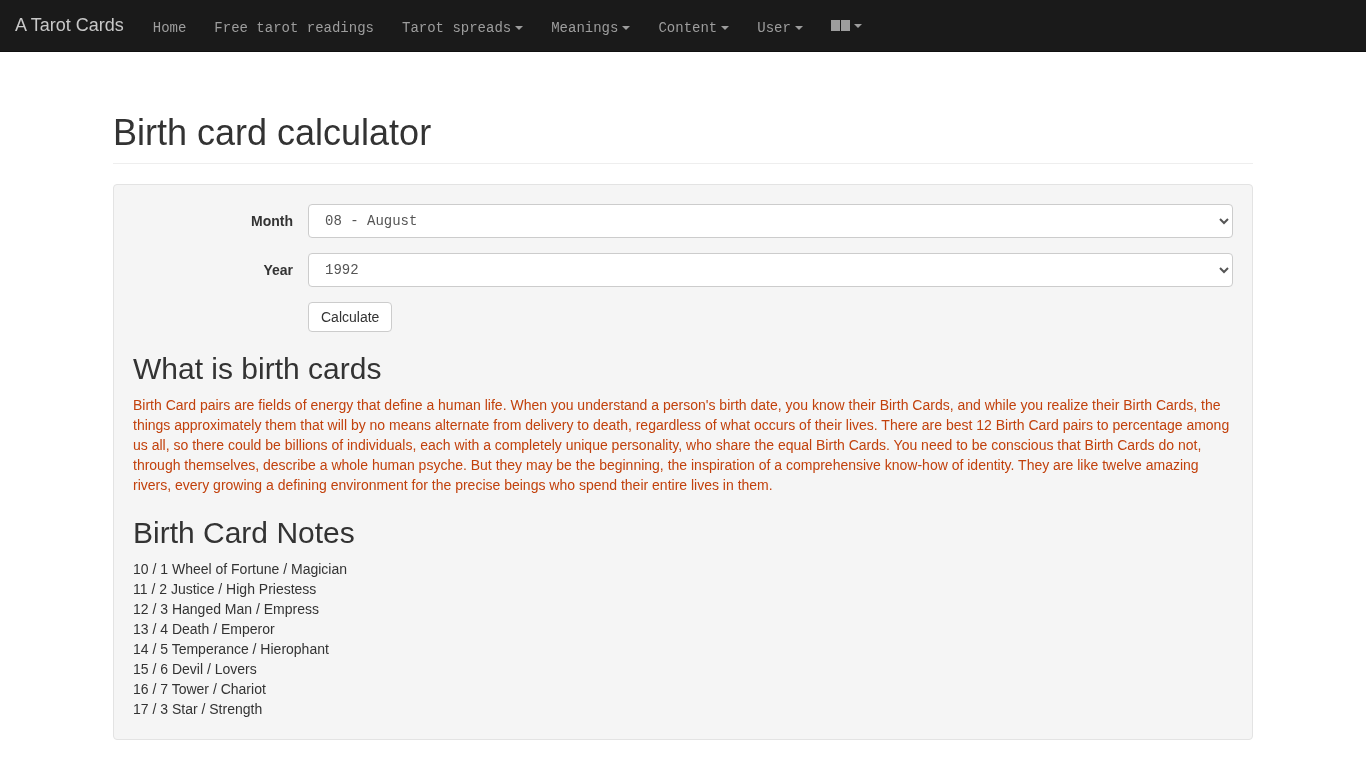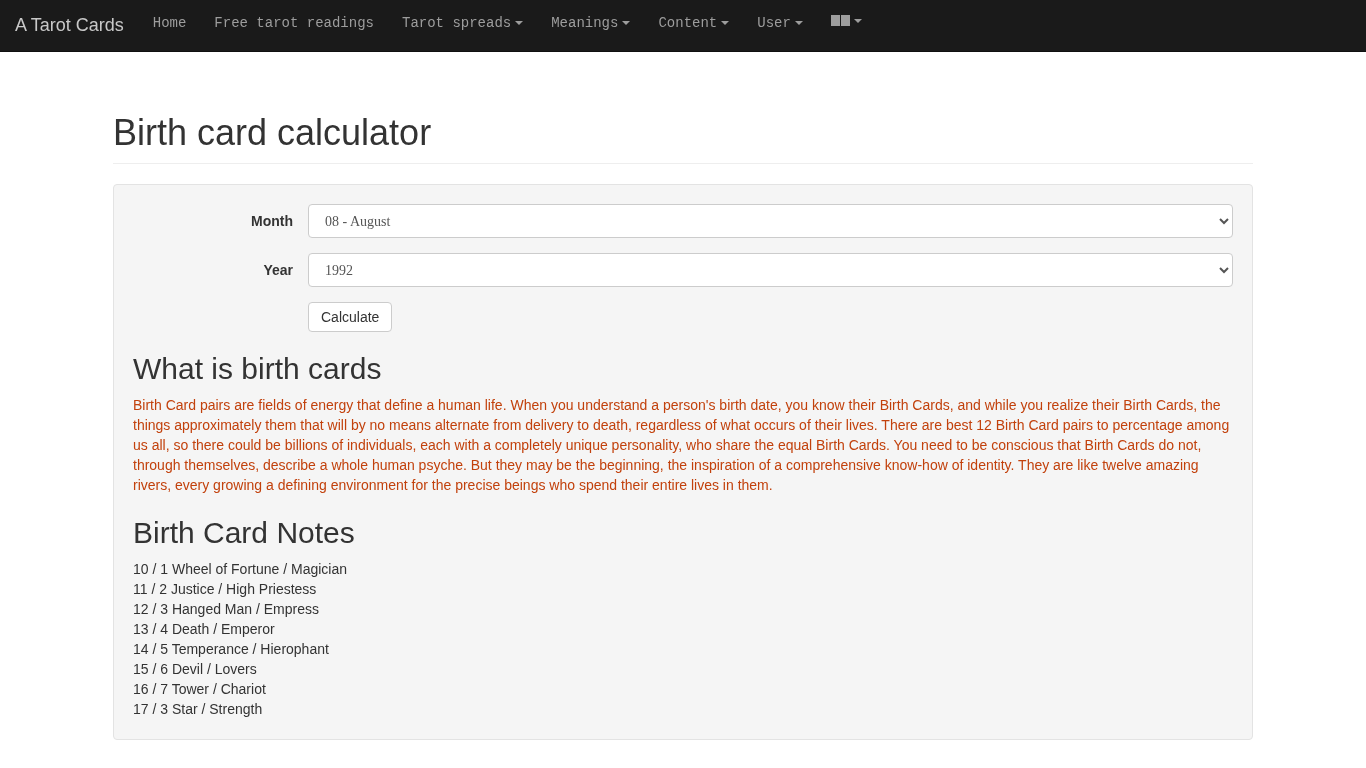--- a/index.html
+++ b/index.html
@@ -3,21 +3,21 @@
   <meta charset="utf-8">
   <style>
     * { box-sizing: border-box; margin: 0; padding: 0; }
     body { font-family: "Helvetica Neue", Helvetica, Arial, sans-serif; font-size: 14px; color: #333; background: #fff; }
     
     .navbar {
       background: #1a1a1a;
       border-bottom: 1px solid #101010;
       min-height: 50px;
       display: flex;
-      align-items: flex-start;
+      align-items: flex-end;
       padding: 0 15px;
     }
     .navbar-brand {
       color: #c8c8c8;
       font-size: 18px;
       padding: 15px 15px 15px 0;
       text-decoration: none;
     }
     .navbar-nav {
       display: flex;
@@ -96,21 +96,21 @@
     }
     .form-control {
       width: 100%;
       height: 34px;
       padding: 6px 12px;
       font-size: 14px;
       color: #555;
       background: #fff;
       border: 1px solid #ccc;
       border-radius: 4px;
-      font-family: Liberation Serif, serif;
+      font-family: Liberation Mono, monospace;
     }
     .form-offset {
       margin-left: 175px;
     }
     .btn {
       display: inline-block;
       padding: 6px 12px;
       font-size: 14px;
       font-weight: 400;
       text-align: center;

